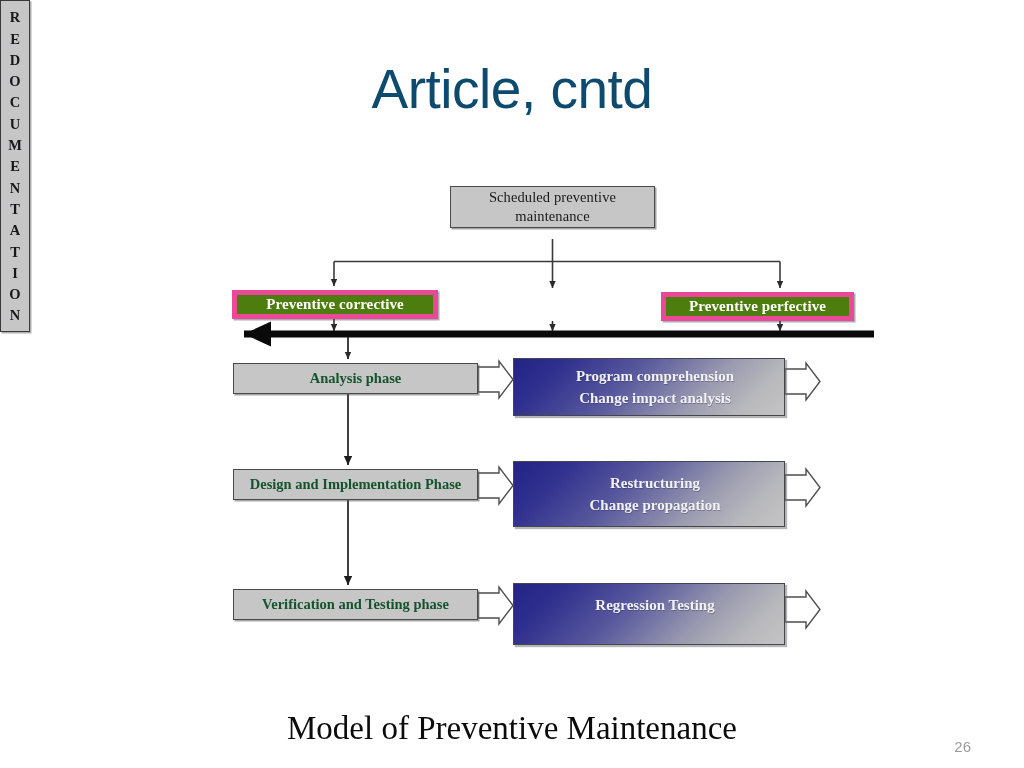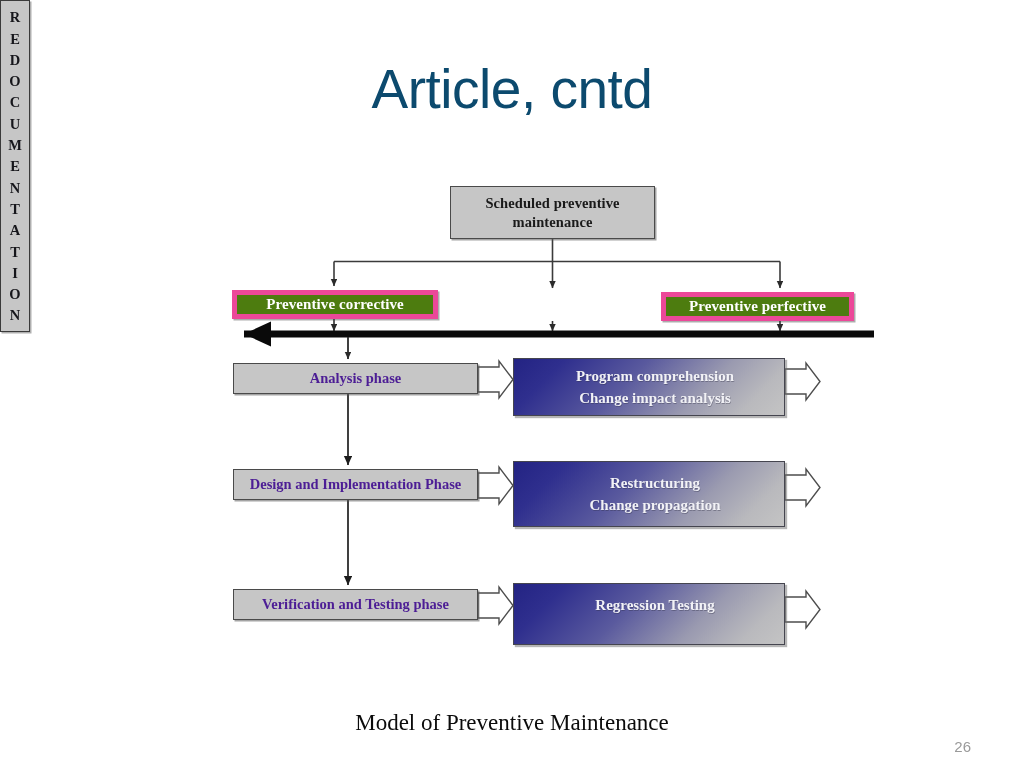--- a/index.html
+++ b/index.html
@@ -55,23 +55,23 @@
     box-shadow: 1.5px 1.5px 0 rgba(90,90,90,0.55);
     color: #171717;
     font-family: "Liberation Serif", serif;
   }
 
   
   #node-root {
     left: 450px;
     top: 186px;
     width: 205px;
-    height: 53px;
+    height: 42px;
     font-size: 14.5px;
-    font-weight: 700;
+    font-weight: 400;
     line-height: 19px;
     color: #1a1a1a;
     letter-spacing: 0.1px;
     text-align: center;
   }
 
   
   .navy-box {
     background: #4d7c0f;
     border: 5px solid #ec4899;
@@ -83,21 +83,21 @@
     box-shadow: 1.5px 1.5px 0 rgba(70,70,70,0.45);
   }
   #node-cat-0 { left: 232px; top: 290px; width: 206px; height: 29px; }
   #node-cat-1 { left: 463px; top: 292px; width: 192px; height: 29px; }
   #node-cat-2 { left: 661px; top: 292px; width: 193px; height: 29px; }
 
   
   .phase-box {
     font-size: 14.5px;
     font-weight: bold;
-    color: #4c1d95;
+    color: #14532d;
   }
   #node-phase-0 { left: 233px; top: 363px; width: 245px; height: 31px; }
   #node-phase-1 { left: 233px; top: 469px; width: 245px; height: 31px; text-align: right; }
   #node-phase-2 { left: 233px; top: 589px; width: 245px; height: 31px; }
 
   
   .grad-box {
     border: 1px solid #45454f;
     box-shadow: 2px 2px 1px rgba(110,110,110,0.5);
     background: linear-gradient(135deg, #232383 0%, #2f2f8e 16%, #5a5a9e 42%, #9a9ab0 68%, #b9b9bd 86%, #c4c4c4 100%);
@@ -149,21 +149,21 @@
   }
 
   
   #caption {
     position: absolute;
     left: 0;
     top: 710px;
     width: 1024px;
     text-align: center;
     font-family: "Liberation Serif", serif;
-    font-size: 23px;
+    font-size: 33px;
     color: #0b0b0b;
   }
   #page-number {
     position: absolute;
     right: 53px;
     top: 738px;
     font-family: "Liberation Sans", sans-serif;
     font-size: 15px;
     color: #9a9a9a;
   }

